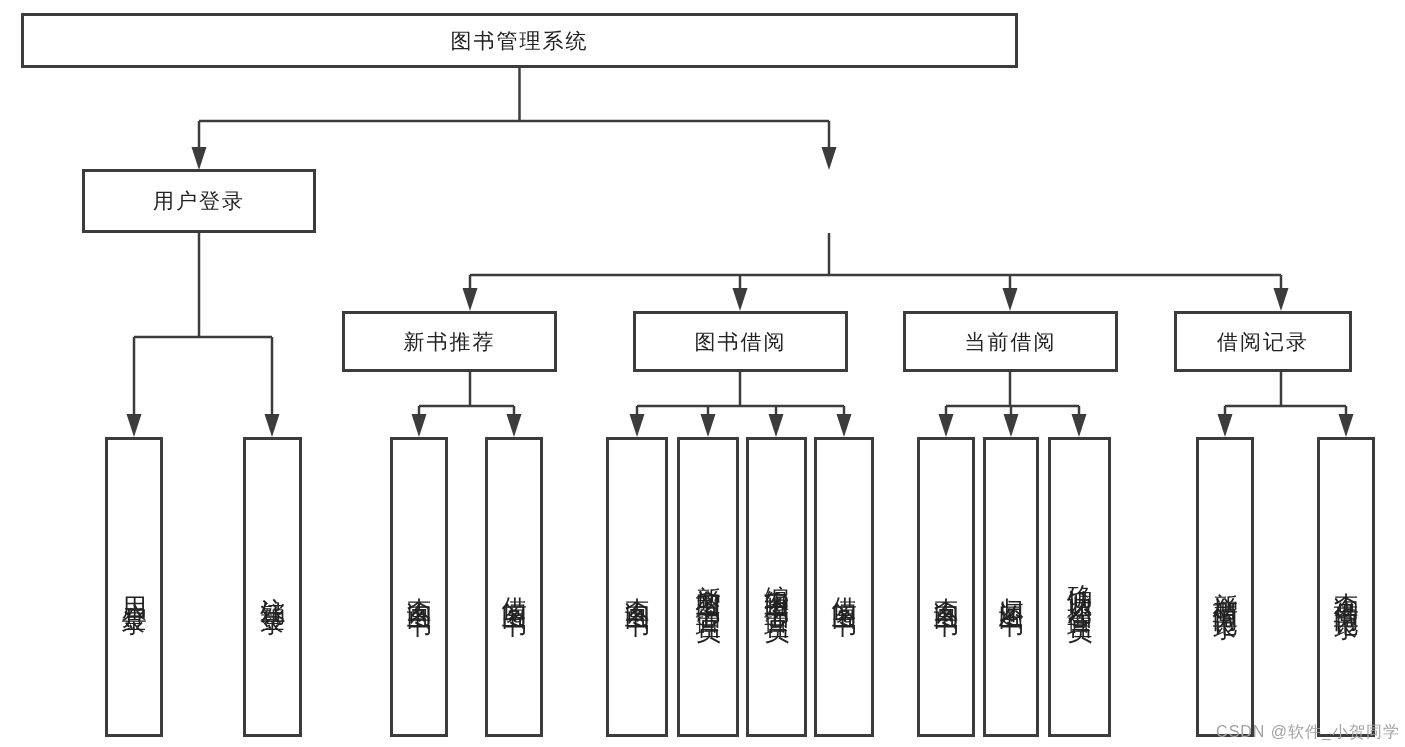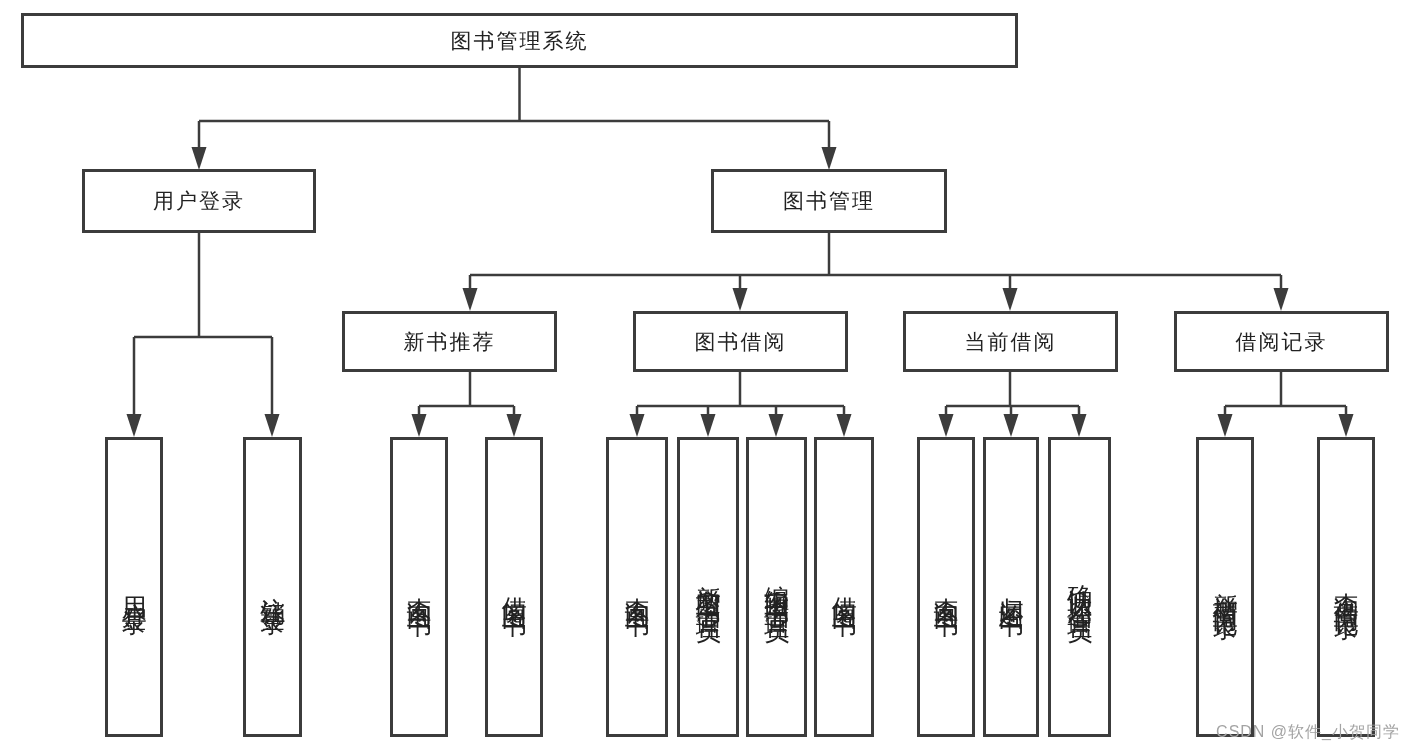--- a/index.html
+++ b/index.html
@@ -120,34 +120,31 @@
     </g>
   </svg>
 
   <div class="node hnode" style="left:21px; top:13px; width:997px; height:55px;">
     <span>图书管理系统</span>
   </div>
 
   <div class="node hnode" style="left:82px; top:169px; width:234px; height:64px;">
     <span>用户登录</span>
   </div>
-  <div class="node hnode" style="left:711px; top:169px; width:236px; height:64px;">
-    <span>图书管理</span>
-  </div>
 
   <div class="node hnode" style="left:342px; top:311px; width:215px; height:61px;">
     <span>新书推荐</span>
   </div>
   <div class="node hnode" style="left:633px; top:311px; width:215px; height:61px;">
     <span>图书借阅</span>
   </div>
   <div class="node hnode" style="left:903px; top:311px; width:215px; height:61px;">
     <span>当前借阅</span>
   </div>
-  <div class="node hnode" style="left:1174px; top:311px; width:215px; height:61px;">
+  <div class="node hnode" style="left:1174px; top:311px; width:178px; height:61px;">
     <span>借阅记录</span>
   </div>
 
   <div class="node vnode" style="left:105px; top:437px; width:58px; height:300px;">
     <span>用户登录</span>
   </div>
   <div class="node vnode" style="left:243px; top:437px; width:59px; height:300px;">
     <span>注销登录</span>
   </div>
 

